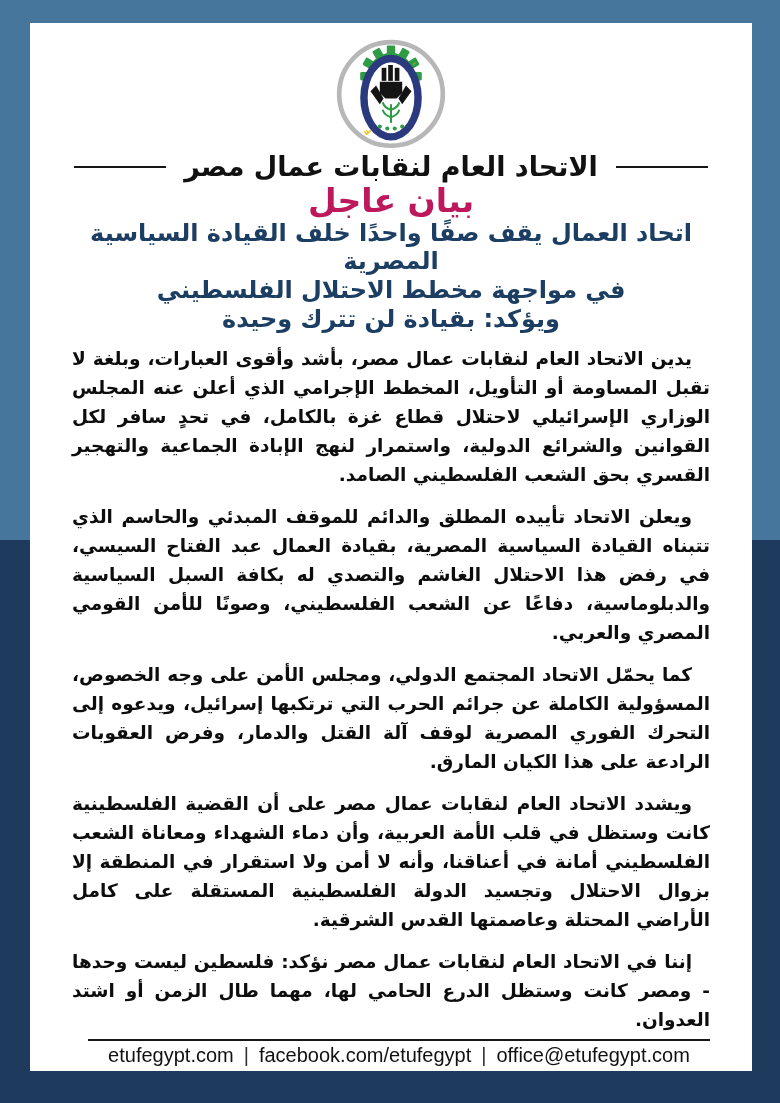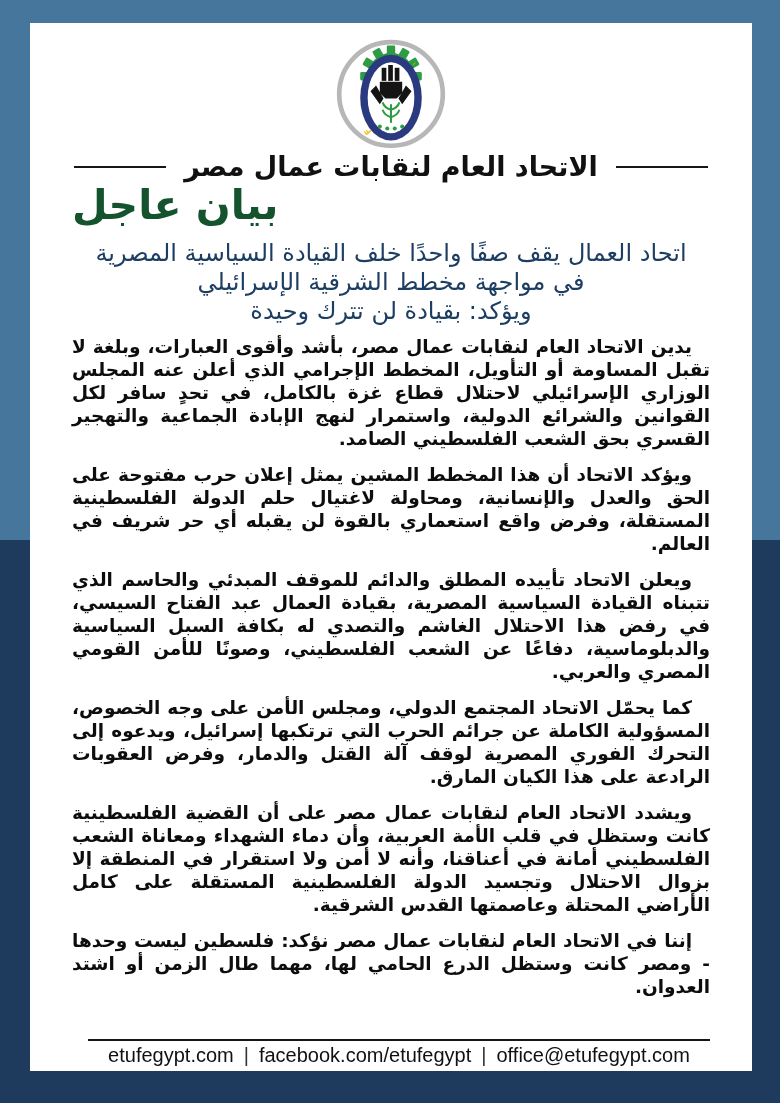--- a/index.html
+++ b/index.html
@@ -19,30 +19,30 @@
   .title-row{
     display:flex;align-items:center;justify-content:center;gap:18px;
     margin-top:2px;
   }
   .title-row .rule{flex:0 0 92px;height:2px;background:#161616;}
   .org-title{
     font-size:27px;font-weight:800;color:#111;margin:0;white-space:nowrap;
     letter-spacing:-.5px;
   }
   .urgent{
-    text-align:left;font-size:41px;font-weight:800;color:#14532d;
+    text-align:center;font-size:33px;font-weight:800;color:#be185d;
     margin-top:2px;line-height:1.05;
   }
   .subtitle{
-    text-align:center;color:#1d3e63;font-weight:400;font-size:24px;
-    line-height:1.2;margin-top:12px;letter-spacing:-.3px;
+    text-align:center;color:#1d3e63;font-weight:700;font-size:24px;
+    line-height:1.2;margin-top:0;letter-spacing:-.3px;
   }
   .body-text{margin-top:10px;color:#0d0d0d;}
   .body-text p{
-    font-size:18.5px;font-weight:700;line-height:23px;
+    font-size:18.5px;font-weight:700;line-height:29px;
     text-align:justify;margin:0 0 13px 0;text-indent:18px;
     letter-spacing:-.2px;
   }
   .footer{
     position:absolute;left:16px;right:0;bottom:0;text-align:center;
   }
   .footer .rule{width:622px;height:0;border-top:2px solid #161616;margin:0 auto 3px auto;}
   .footer-links{
     direction:ltr;font-family:"Liberation Sans","DejaVu Sans",sans-serif;
     font-size:20px;color:#111;padding-bottom:4px;
@@ -130,27 +130,26 @@
   <div class="title-row" data-name="org-title-row">
     <span class="rule" data-name="title-rule-right"></span>
     <h1 class="org-title" data-name="org-title">الاتحاد العام لنقابات عمال مصر</h1>
     <span class="rule" data-name="title-rule-left"></span>
   </div>
 
   <div class="urgent" data-name="statement-headline">بيان عاجل</div>
 
   <div class="subtitle" data-name="statement-subtitle">
     <div data-name="subtitle-line">اتحاد العمال يقف صفًا واحدًا خلف القيادة السياسية المصرية</div>
-    <div data-name="subtitle-line">في مواجهة مخطط الشرقية الإسرائيلي</div>
+    <div data-name="subtitle-line">في مواجهة مخطط الاحتلال الفلسطيني</div>
     <div data-name="subtitle-line">ويؤكد: بقيادة لن تترك وحيدة</div>
   </div>
 
   <div class="body-text" data-name="statement-body">
     <p data-name="body-paragraph">يدين الاتحاد العام لنقابات عمال مصر، بأشد وأقوى العبارات، وبلغة لا تقبل المساومة أو التأويل، المخطط الإجرامي الذي أعلن عنه المجلس الوزاري الإسرائيلي لاحتلال قطاع غزة بالكامل، في تحدٍ سافر لكل القوانين والشرائع الدولية، واستمرار لنهج الإبادة الجماعية والتهجير القسري بحق الشعب الفلسطيني الصامد.</p>
-    <p data-name="body-paragraph">ويؤكد الاتحاد أن هذا المخطط المشين يمثل إعلان حرب مفتوحة على الحق والعدل والإنسانية، ومحاولة لاغتيال حلم الدولة الفلسطينية المستقلة، وفرض واقع استعماري بالقوة لن يقبله أي حر شريف في العالم.</p>
     <p data-name="body-paragraph">ويعلن الاتحاد تأييده المطلق والدائم للموقف المبدئي والحاسم الذي تتبناه القيادة السياسية المصرية، بقيادة العمال عبد الفتاح السيسي، في رفض هذا الاحتلال الغاشم والتصدي له بكافة السبل السياسية والدبلوماسية، دفاعًا عن الشعب الفلسطيني، وصونًا للأمن القومي المصري والعربي.</p>
     <p data-name="body-paragraph">كما يحمّل الاتحاد المجتمع الدولي، ومجلس الأمن على وجه الخصوص، المسؤولية الكاملة عن جرائم الحرب التي ترتكبها إسرائيل، ويدعوه إلى التحرك الفوري المصرية لوقف آلة القتل والدمار، وفرض العقوبات الرادعة على هذا الكيان المارق.</p>
     <p data-name="body-paragraph">ويشدد الاتحاد العام لنقابات عمال مصر على أن القضية الفلسطينية كانت وستظل في قلب الأمة العربية، وأن دماء الشهداء ومعاناة الشعب الفلسطيني أمانة في أعناقنا، وأنه لا أمن ولا استقرار في المنطقة إلا بزوال الاحتلال وتجسيد الدولة الفلسطينية المستقلة على كامل الأراضي المحتلة وعاصمتها القدس الشرقية.</p>
     <p data-name="body-paragraph">إننا في الاتحاد العام لنقابات عمال مصر نؤكد: فلسطين ليست وحدها - ومصر كانت وستظل الدرع الحامي لها، مهما طال الزمن أو اشتد العدوان.</p>
   </div>
 
   <div class="footer" data-name="footer">
     <div class="rule" data-name="footer-rule"></div>
     <div class="footer-links" data-name="footer-links">
       <span data-name="website-link">etufegypt.com</span><span class="sep" data-name="footer-separator">|</span><span data-name="facebook-link">facebook.com/etufegypt</span><span class="sep" data-name="footer-separator">|</span><span data-name="email-link">office@etufegypt.com</span>

